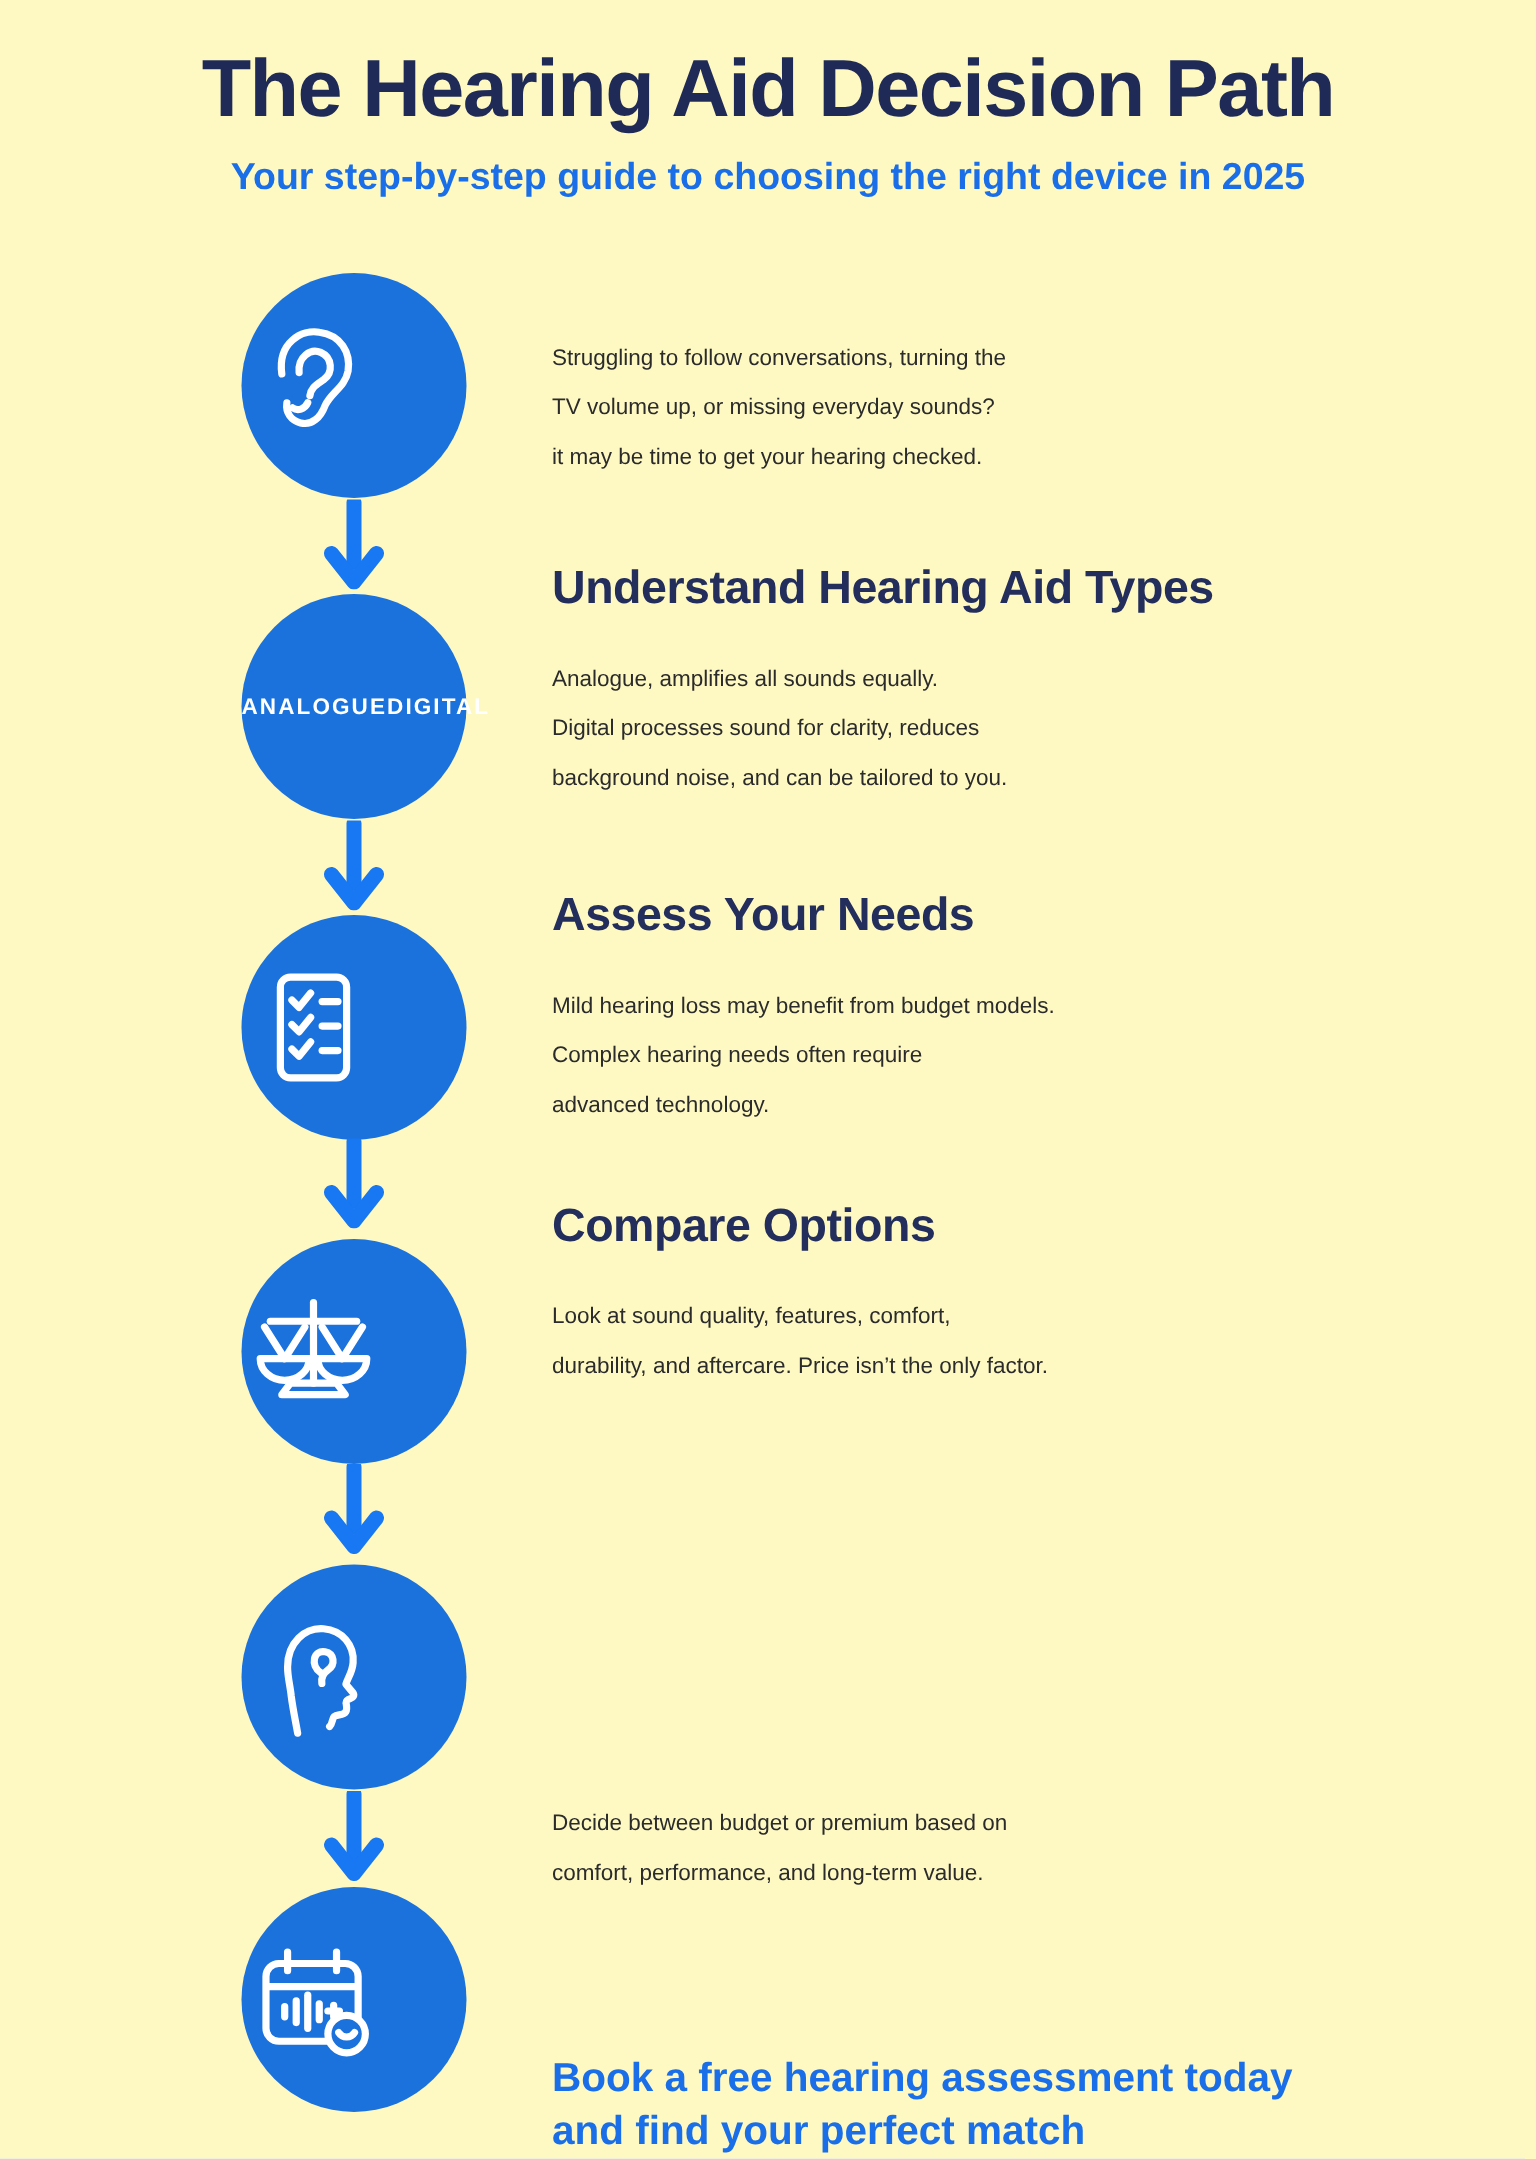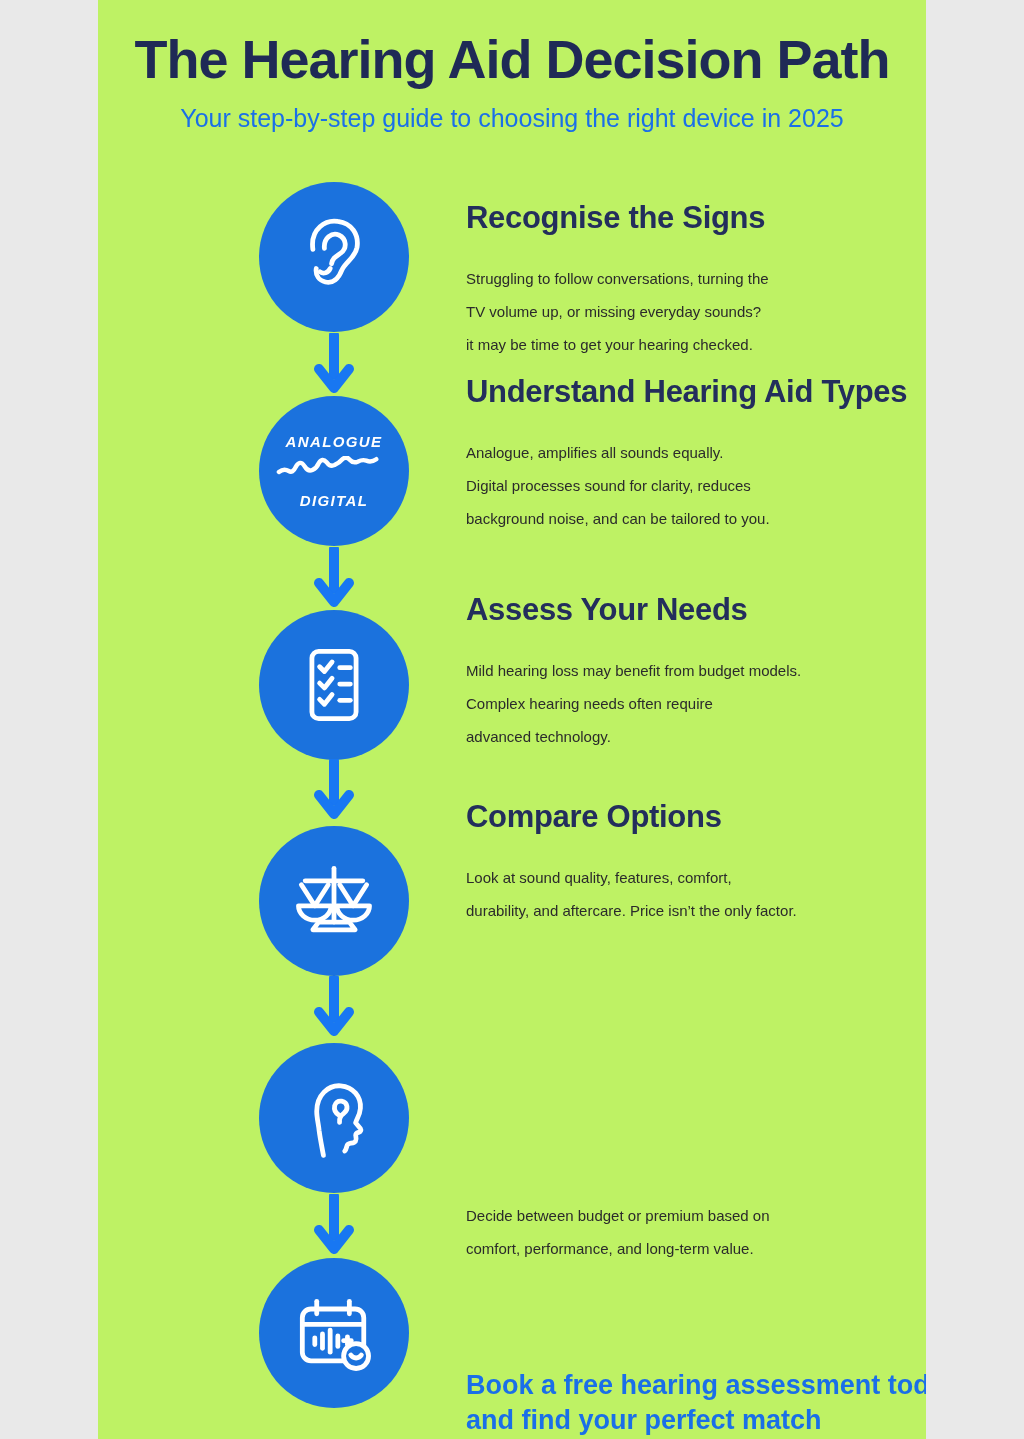--- a/index.html
+++ b/index.html
@@ -1,42 +1,42 @@
 <!DOCTYPE html>
 <html><head>
 <meta charset="utf-8">
 <style>
   * { margin:0; padding:0; box-sizing:border-box; }
   html,body { background:#e9e9e9; }
   .page {
     position:relative;
-    width:828px; height:1439px;
+    width:1024px; height:1439px;
     margin:0 auto;
-    background:#bef264;
+    background:#fef9c3;
     font-family:"Liberation Sans", sans-serif;
     overflow:hidden;
   }
   .main-title {
     position:absolute; top:28px; left:0; width:100%;
     text-align:center;
     font-size:54px; font-weight:800; letter-spacing:-1px;
     color:#1f2a56;
   }
   .subtitle {
     position:absolute; top:104px; left:0; width:100%;
     text-align:center;
-    font-size:25px; font-weight:400;
+    font-size:25px; font-weight:700;
     color:#1a6fe8;
   }
   .circle {
     position:absolute; left:161px;
     width:150px; height:150px; border-radius:50%;
     background:#1b72dd;
-    display:flex; flex-direction:column;
-    align-items:center; justify-content:center;font-style:italic;
+    display:flex; flex-direction:row;
+    align-items:center; justify-content:space-between;
   }
   .circle svg.icon { width:96px; height:96px; display:block; }
   .circle .mini-label {
     color:#ffffff; font-size:15px; font-weight:800;
     letter-spacing:1.4px; line-height:1;
   }
   .circle svg.wave { width:118px; height:30px; margin:7px 0; display:block; }
   .flow-arrow {
     position:absolute; left:214px;
     width:44px; height:60px;
@@ -149,21 +149,20 @@
   <svg class="flow-arrow" style="top:976px" viewBox="0 0 44 60" fill="none" stroke="#1877f2" stroke-width="10" stroke-linecap="round" stroke-linejoin="round">
     <line x1="22" y1="2" x2="22" y2="42"></line>
       <path d="M7 36 L22 55 L37 36"></path>
   </svg>
   <svg class="flow-arrow" style="top:1194px" viewBox="0 0 44 60" fill="none" stroke="#1877f2" stroke-width="10" stroke-linecap="round" stroke-linejoin="round">
     <line x1="22" y1="2" x2="22" y2="42"></line>
       <path d="M7 36 L22 55 L37 36"></path>
   </svg>
 
   <section class="step" style="top:198px">
-    <h2 class="step-title">Recognise the Signs</h2>
     <p class="step-body">Struggling to follow conversations, turning the
 TV volume up, or missing everyday sounds?
 it may be time to get your hearing checked.</p>
   </section>
 
   <section class="step" style="top:372px">
     <h2 class="step-title">Understand Hearing Aid Types</h2>
     <p class="step-body">Analogue, amplifies all sounds equally.
 Digital  processes sound for clarity, reduces
 background noise, and can be tailored to you.</p>

